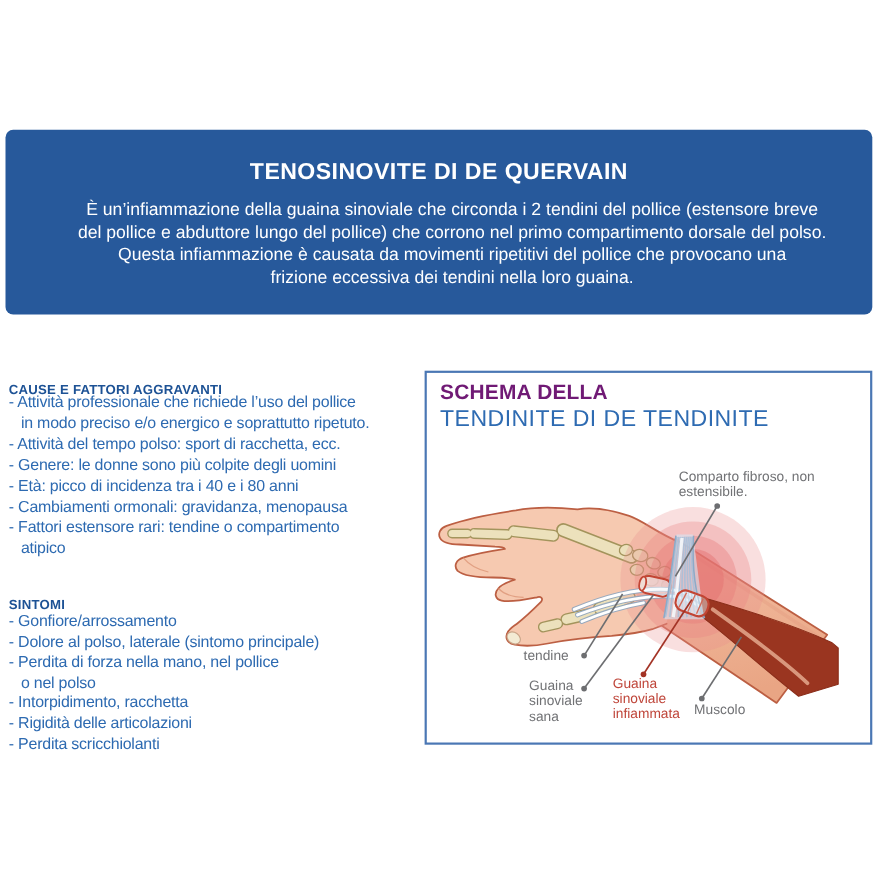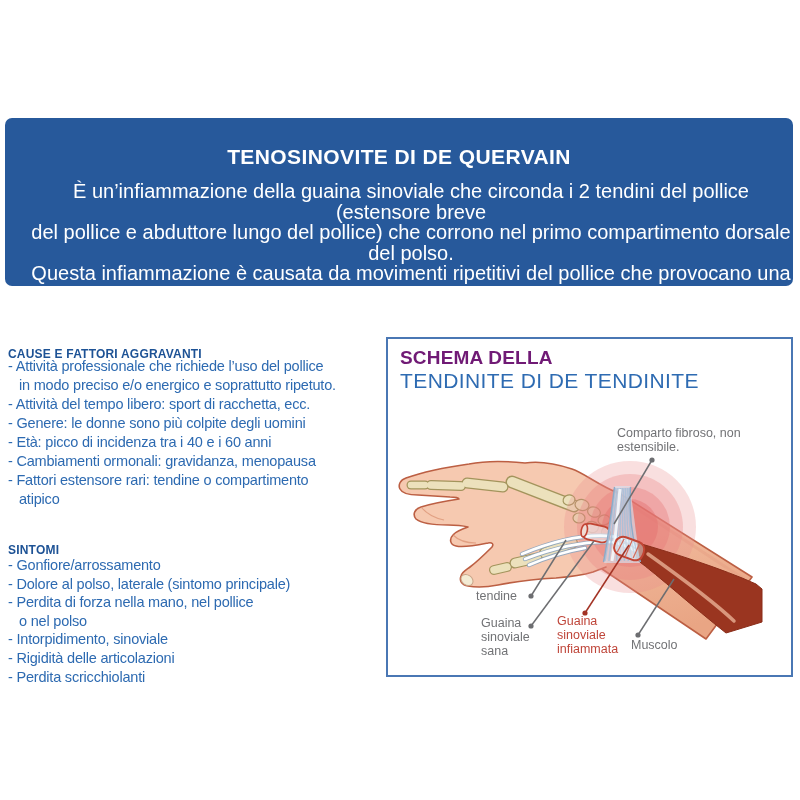--- a/index.html
+++ b/index.html
@@ -9,21 +9,21 @@
     -webkit-font-smoothing:antialiased; overflow:hidden;
   }
 
   
   .hero {
     position:absolute; left:5px; top:118px; width:788px; height:168px;
     background:#27599b; border-radius:7px; color:#ffffff; text-align:center;
     box-sizing:border-box; padding-top:27px;
   }
   .hero h1 { margin:0; font-size:21px; font-weight:bold; letter-spacing:.4px; }
-  .hero p  { margin:12px auto 0; font-size:20px; line-height:20.5px; white-space:pre-line; font-weight:500;padding-left:24px; }
+  .hero p  { margin:12px auto 0; font-size:16px; line-height:20.5px; white-space:pre-line; font-weight:500;padding-left:24px; }
 
   
   .col-heading {
     position:absolute; left:8px; font-size:12px; font-weight:bold;
     color:#1d5295; letter-spacing:.2px;
   }
   #causes-heading   { top:337px; }
   #symptoms-heading { top:533px; }
   ul.bullet-list {
     position:absolute; left:8px; width:382px; margin:0; padding:0; list-style:none;
@@ -62,35 +62,35 @@
     <p>È un’infiammazione della guaina sinoviale che circonda i 2 tendini del pollice (estensore breve
 del pollice e abduttore lungo del pollice) che corrono nel primo compartimento dorsale del polso.
 Questa infiammazione è causata da movimenti ripetitivi del pollice che provocano una
 frizione eccessiva dei tendini nella loro guaina.</p>
   </section>
 
   <h2 class="col-heading" id="causes-heading">CAUSE E FATTORI AGGRAVANTI</h2>
   <ul class="bullet-list" id="causes-list">
     <li>- Attività professionale che richiede l’uso del pollice
 in modo preciso e/o energico e soprattutto ripetuto.</li>
-    <li>- Attività del tempo libero: sport di racchetta, ecc.</li>
+    <li>- Attività del tempo polso: sport di racchetta, ecc.</li>
     <li>- Genere: le donne sono più colpite degli uomini</li>
-    <li>- Età: picco di incidenza tra i 40 e i 60 anni</li>
+    <li>- Età: picco di incidenza tra i 40 e i 80 anni</li>
     <li>- Cambiamenti ormonali: gravidanza, menopausa</li>
     <li>- Fattori estensore rari: tendine o compartimento
 atipico</li>
   </ul>
 
   <h2 class="col-heading" id="symptoms-heading">SINTOMI</h2>
   <ul class="bullet-list" id="symptoms-list">
     <li>- Gonfiore/arrossamento</li>
     <li>- Dolore al polso, laterale (sintomo principale)</li>
     <li>- Perdita di forza nella mano, nel pollice
 o nel polso</li>
-    <li>- Intorpidimento, sinoviale</li>
+    <li>- Intorpidimento, racchetta</li>
     <li>- Rigidità delle articolazioni</li>
     <li>- Perdita scricchiolanti</li>
   </ul>
 
   <div class="schema-box">
 
     <svg class="illus" width="403" height="336" viewBox="0 0 403 336" aria-hidden="true">
       <defs>
         <linearGradient id="armGrad" x1="0" y1="0" x2="0.25" y2="1">
           <stop offset="0" stop-color="#f4c2a6"></stop>

